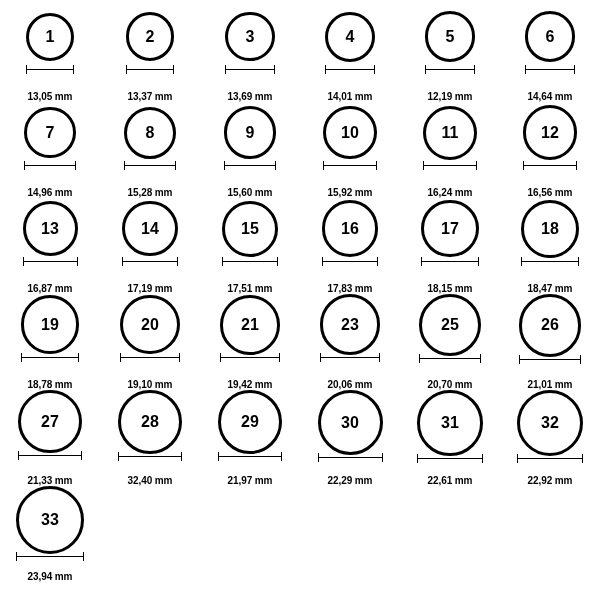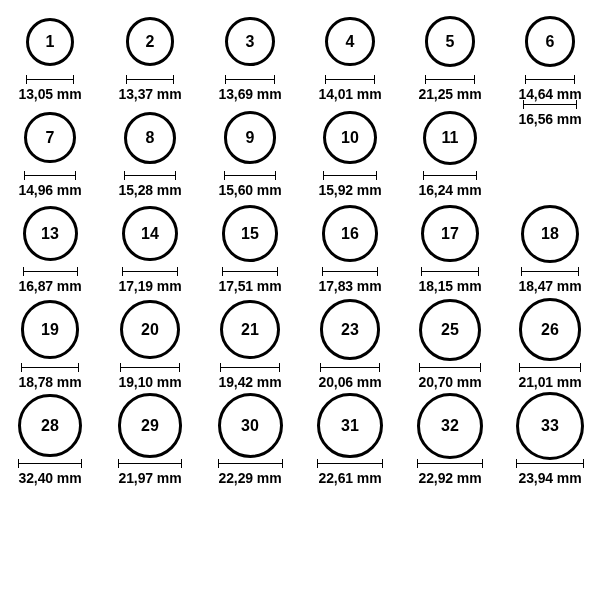--- a/index.html
+++ b/index.html
@@ -73,24 +73,24 @@
   .measure .tick {
     position: absolute;
     top: 0;
     width: 1px;
     height: 9px;
     background: #000000;
   }
   .measure .tick.left { left: 0; }
   .measure .tick.right { right: 0; }
   .mm {
-    font-size: 14px;
+    font-size: 10px;
     font-weight: bold;
     color: #000000;
-    margin-top: 2px;
+    margin-top: 18px;
     letter-spacing: -0.1px;
     white-space: nowrap;
   }
 </style>
 </head>
 <body>
 
 <div id="chart">
   <div class="grid" id="grid">
       <div class="cell">
@@ -149,21 +149,21 @@
         <div class="ring-wrap">
           <div class="ring" style="width: 50.4px; height: 50.4px;">
             <span class="ring-label">5</span>
           </div>
         </div>
         <div class="measure" style="width: 50.4px;">
           <div class="bar"></div>
           <div class="tick left"></div>
           <div class="tick right"></div>
         </div>
-        <div class="mm">21,25 mm</div>
+        <div class="mm">12,19 mm</div>
       </div>
       <div class="cell">
         <div class="ring-wrap">
           <div class="ring" style="width: 50.9px; height: 50.9px;">
             <span class="ring-label">6</span>
           </div>
         </div>
         <div class="measure" style="width: 50.9px;">
           <div class="bar"></div>
           <div class="tick left"></div>
@@ -230,20 +230,25 @@
           </div>
         </div>
         <div class="measure" style="width: 53.9px;">
           <div class="bar"></div>
           <div class="tick left"></div>
           <div class="tick right"></div>
         </div>
         <div class="mm">16,24 mm</div>
       </div>
       <div class="cell">
+        <div class="ring-wrap">
+          <div class="ring" style="width: 54.4px; height: 54.4px;">
+            <span class="ring-label">12</span>
+          </div>
+        </div>
         <div class="measure" style="width: 54.4px;">
           <div class="bar"></div>
           <div class="tick left"></div>
           <div class="tick right"></div>
         </div>
         <div class="mm">16,56 mm</div>
       </div>
       <div class="cell">
         <div class="ring-wrap">
           <div class="ring" style="width: 55px; height: 55px;">
@@ -392,20 +397,33 @@
           <div class="ring" style="width: 62.6px; height: 62.6px;">
             <span class="ring-label">26</span>
           </div>
         </div>
         <div class="measure" style="width: 62.6px;">
           <div class="bar"></div>
           <div class="tick left"></div>
           <div class="tick right"></div>
         </div>
         <div class="mm">21,01 mm</div>
+      </div>
+      <div class="cell">
+        <div class="ring-wrap">
+          <div class="ring" style="width: 63.2px; height: 63.2px;">
+            <span class="ring-label">27</span>
+          </div>
+        </div>
+        <div class="measure" style="width: 63.2px;">
+          <div class="bar"></div>
+          <div class="tick left"></div>
+          <div class="tick right"></div>
+        </div>
+        <div class="mm">21,33 mm</div>
       </div>
       <div class="cell">
         <div class="ring-wrap">
           <div class="ring" style="width: 63.8px; height: 63.8px;">
             <span class="ring-label">28</span>
           </div>
         </div>
         <div class="measure" style="width: 63.8px;">
           <div class="bar"></div>
           <div class="tick left"></div>

